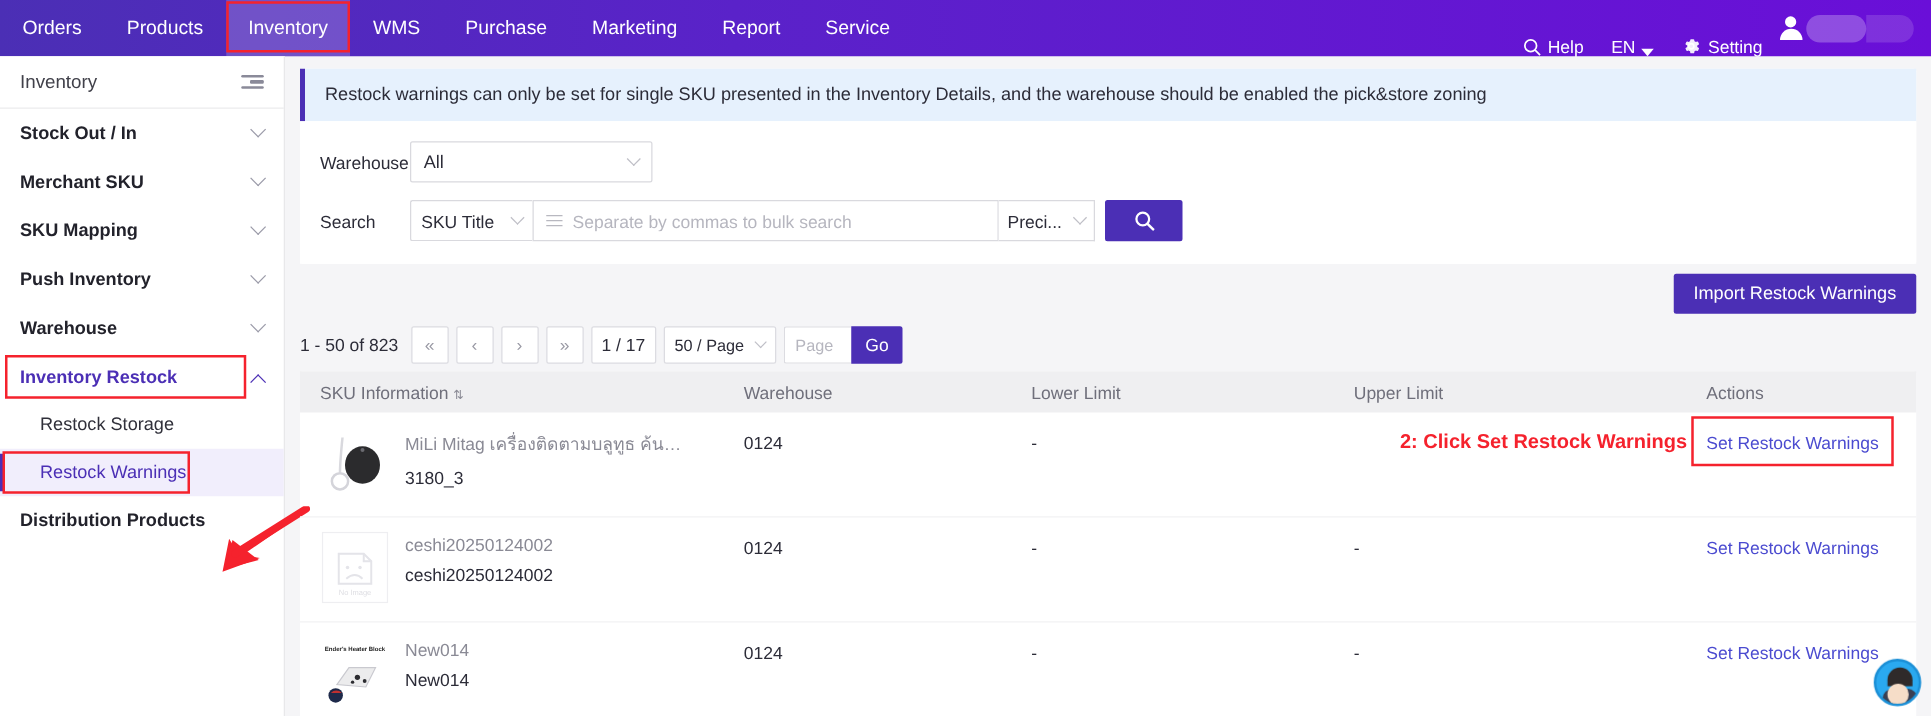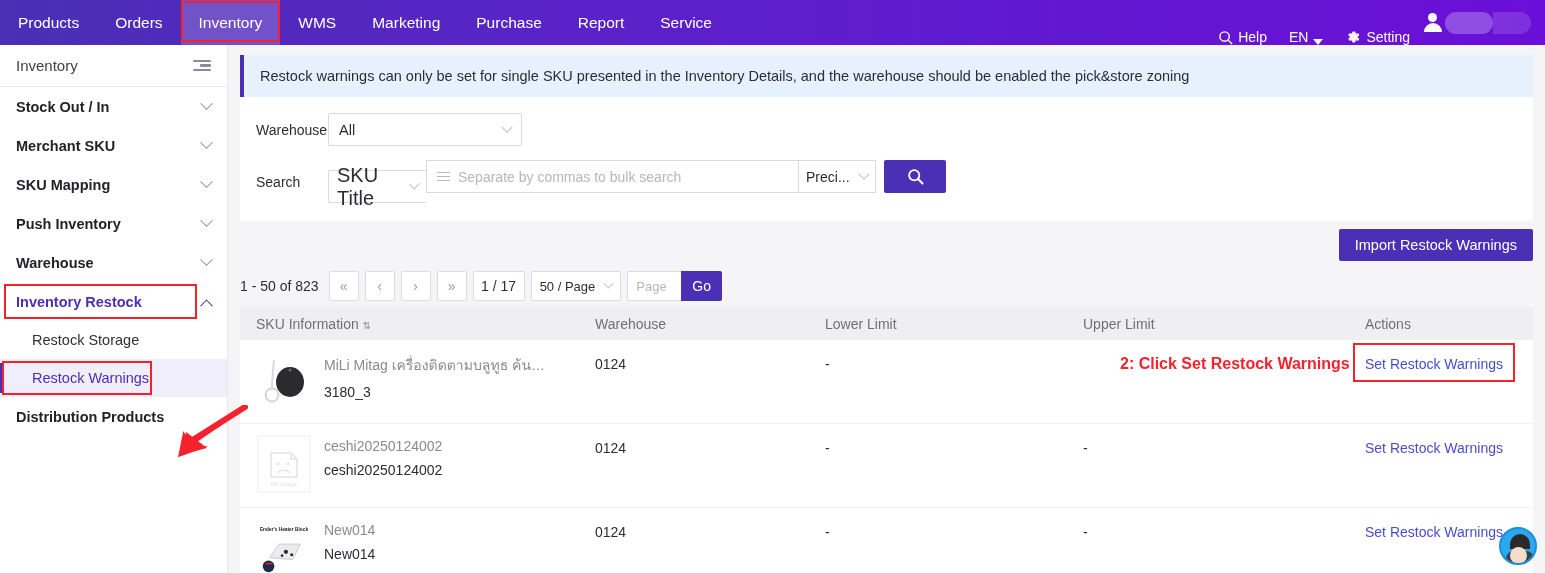--- a/index.html
+++ b/index.html
@@ -127,21 +127,21 @@
     height: 33px; border:1px solid #d9d9de; background:#fff; border-radius:2px;
     display:flex; align-items:center; justify-content:space-between;
     padding: 0 10px; font-size:14.5px; color:#2c2c38; cursor:pointer;
   }
   #wh-select { width: 194px; }
   .vchev { width:8px; height:8px; border-right:1.5px solid #bfbfc7; border-bottom:1.5px solid #bfbfc7; transform:rotate(45deg) translate(-2px,-2px); }
   .search-group { display:flex; align-items:stretch; }
   #sku-type {
     width: 98px; height:33px; border:1px solid #d9d9de; border-right:none;
     border-radius:2px 0 0 2px; background:#fff; display:flex; align-items:center;
-    justify-content:space-between; padding:0 8px; font-size:20px; color:#2c2c38; cursor:pointer;margin-top:10px;
+    justify-content:space-between; padding:0 8px; font-size:14px; color:#2c2c38; cursor:pointer;
   }
   #search-input-wrap {
     width: 373px; height:33px; border:1px solid #d9d9de; background:#fff;
     display:flex; align-items:center; padding:0 10px; gap:8px;
   }
   .lines-ico { display:flex; flex-direction:column; gap:2.5px; width:13px; flex:none; cursor:pointer;}
   .lines-ico i { display:block; height:1.6px; background:#b8b8c0; width:13px; }
   #search-input {
     border:none; outline:none; font-size:14px; width:100%;
     font-family:"Liberation Sans",sans-serif; color:#2c2c38; background:transparent;
@@ -236,26 +236,26 @@
   .cs-head { width:17px; height:17px; border-radius:50%; background:#f6ddc8; margin-bottom:-1px; position:relative; z-index:2;}
   .cs-hair { position:absolute; left:9px; top:5px; width:20px; height:15px; border-radius:10px 10px 0 0; background:#2f2a2a; }
   .cs-body { position:absolute; left:5px; bottom:0; width:28px; height:12px; border-radius:8px 8px 0 0; background:#3a3f52; }
 </style>
 </head>
 <body>
 
 <div id="topnav">
 
   <div id="mainmenu">
+    <div class="menu-item">Orders</div>
     <div class="menu-item">Products</div>
-    <div class="menu-item">Orders</div>
     <div class="menu-item active ann-box">Inventory</div>
     <div class="menu-item">WMS</div>
+    <div class="menu-item">Purchase</div>
     <div class="menu-item">Marketing</div>
-    <div class="menu-item">Purchase</div>
     <div class="menu-item">Report</div>
     <div class="menu-item">Service</div>
   </div>
 
   <div id="navright">
     <div class="nav-r">
       <svg width="15" height="15" viewBox="0 0 16 16">
         <circle cx="7" cy="7" r="5" stroke="#fff" stroke-width="1.5" fill="none"></circle>
         <line x1="10.8" y1="10.8" x2="15" y2="15" stroke="#fff" stroke-width="1.5"></line>
       </svg>

